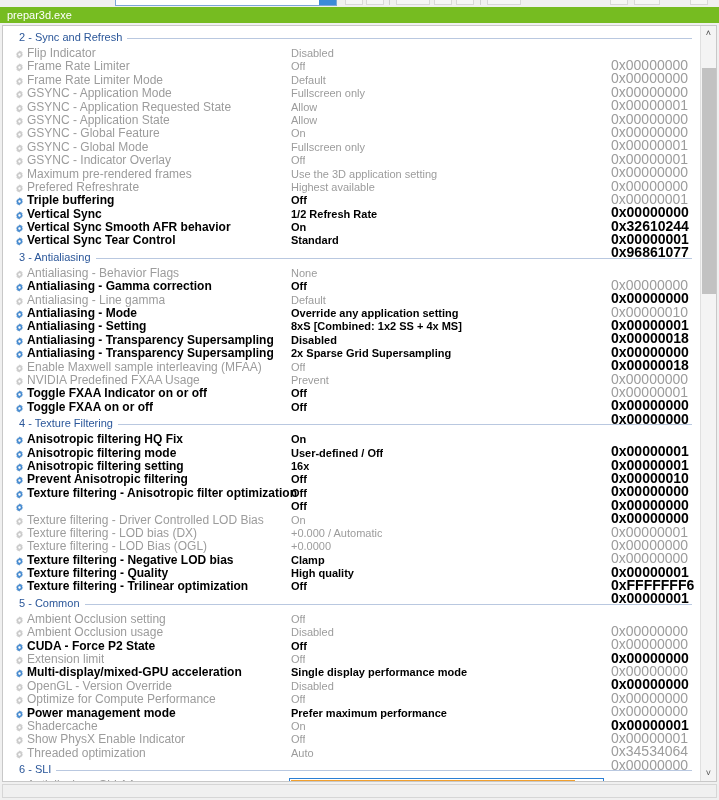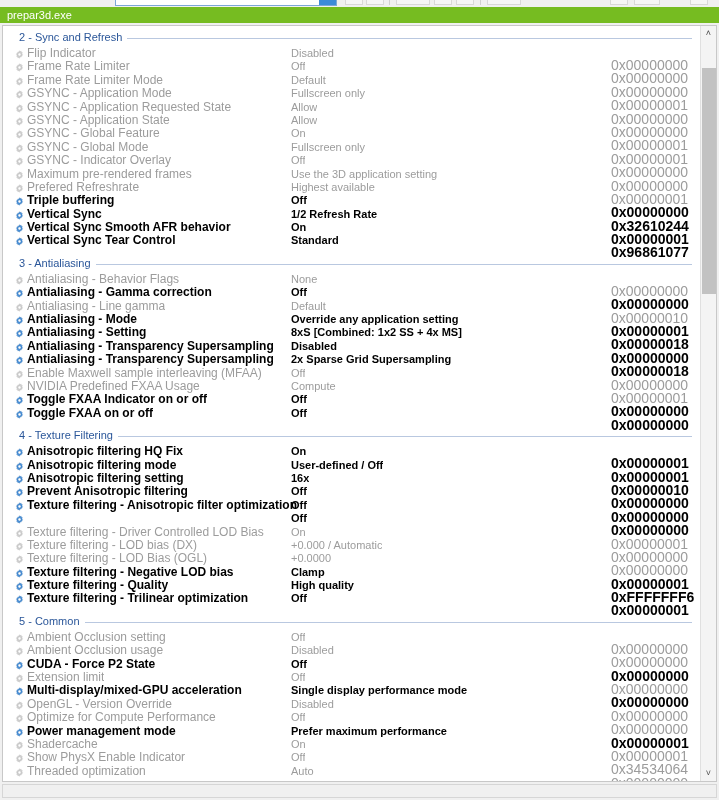--- a/index.html
+++ b/index.html
@@ -53,21 +53,21 @@
     overflow:hidden;
     padding-left:20px;
   }
   .list{
     position:absolute;left:0;top:0;width:697px;height:755px;
     overflow:hidden;
   }
 
   
   .group{
-    position:relative;height:17px;margin-top:8px;
+    position:relative;height:17px;margin-top:2px;
   }
   .group .gtitle{
     position:absolute;left:16px;top:0;
     color:#2a5699;
     font-size:11px;
     line-height:15px;
     white-space:nowrap;
     background:#fff;
     padding-right:5px;
     z-index:2;
@@ -444,21 +444,21 @@
           <span class="hex">0x00000000</span>
         </div>
         <div class="row">
           <span class="gear"><svg viewBox="0 0 16 16" width="9" height="9">
               <g fill="#cfcfcf" stroke="#b8b8b8" stroke-width="0.6">
                 <path d="M8 1.2l1.1 1.5 1.8-.5.3 1.8 1.8.4-.7 1.7 1.3 1.3-1.3 1.3.7 1.7-1.8.4-.3 1.8-1.8-.5L8 14.8 6.9 13.3l-1.8.5-.3-1.8-1.8-.4.7-1.7L2.4 8.6 3.7 7.3 3 5.6l1.8-.4.3-1.8 1.8.5z"></path>
               </g>
               <circle cx="8" cy="8" r="2.5" fill="#ffffff" stroke="#b8b8b8" stroke-width="0.6"></circle>
             </svg></span>
           <span class="name">NVIDIA Predefined FXAA Usage</span>
-          <span class="val">Compute</span>
+          <span class="val">Prevent</span>
           <span class="hex">0x00000001</span>
         </div>
         <div class="row on">
           <span class="gear"><svg viewBox="0 0 16 16" width="9" height="9">
               <g fill="#4a90d9" stroke="#2a6fb0" stroke-width="0.6">
                 <path d="M8 1.2l1.1 1.5 1.8-.5.3 1.8 1.8.4-.7 1.7 1.3 1.3-1.3 1.3.7 1.7-1.8.4-.3 1.8-1.8-.5L8 14.8 6.9 13.3l-1.8.5-.3-1.8-1.8-.4.7-1.7L2.4 8.6 3.7 7.3 3 5.6l1.8-.4.3-1.8 1.8.5z"></path>
               </g>
               <circle cx="8" cy="8" r="2.5" fill="#ffffff" stroke="#2a6fb0" stroke-width="0.6"></circle>
             </svg></span>
           <span class="name">Toggle FXAA Indicator on or off</span>

